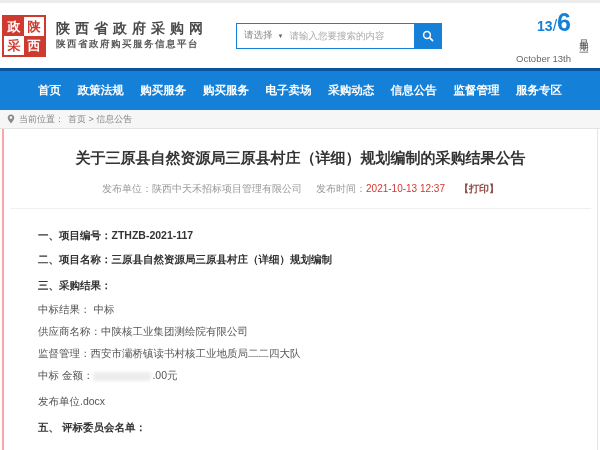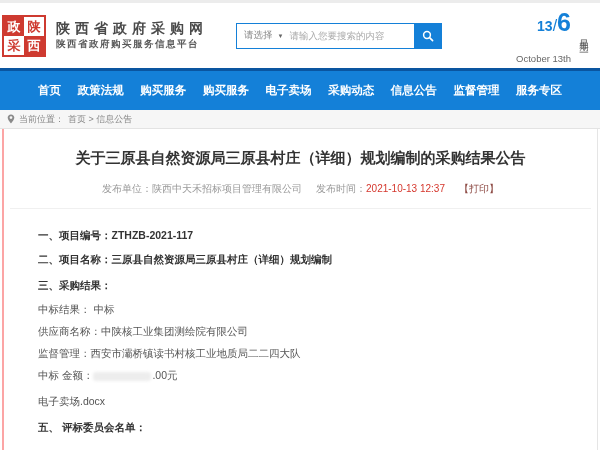--- a/index.html
+++ b/index.html
@@ -56,21 +56,21 @@
   .crumb-link { font-size:9px; color:#888; text-decoration:none; cursor:pointer; }
 
   
   .content-card { margin:0 2px; border-left:2px solid #fca5a5; border-right:1px solid #e5e5e5;
                   background:#fff; height:331px; }
   .art-title { text-align:center; font-size:15px; font-weight:bold; color:#333;
                padding-top:20px; }
   .art-meta { text-align:center; font-size:10px; color:#999; margin-top:14px; }
   .art-meta .pub { color:#999;margin-top:12px; }
   .art-meta .time { color:#d5372d; }
-  .art-meta .print { color:#8d4a44; margin-left:14px; cursor:pointer; }
+  .art-meta .print { color:#8d4a44; margin-left:14px; cursor:pointer;font-weight:bold; }
   .art-meta .gap { display:inline-block; width:14px; }
   .meta-divider { border-bottom:1px solid #f0f0f0; margin:12px 6px 0 6px; }
 
   .art-body { padding:20px 40px 0 34px; }
   .bline { font-size:10.5px; color:#555; line-height:13px; }
   .bline.bold { font-weight:bold; color:#333; }
   .mb-lg { margin-bottom:13px; }
   .mb-md { margin-bottom:11px; }
   .mb-sm { margin-bottom:9px; }
   .attachment { cursor:pointer; }
@@ -153,17 +153,17 @@
   <div class="art-body">
     <div class="bline bold mb-md">一、项目编号：ZTHZB-2021-117</div>
     <div class="bline bold mb-lg">二、项目名称：三原县自然资源局三原县村庄（详细）规划编制</div>
     <div class="bline bold mb-md">三、采购结果：</div>
     <div class="bline mb-sm">中标结果： 中标</div>
     <div class="bline mb-sm">供应商名称：中陕核工业集团测绘院有限公司</div>
     <div class="bline mb-sm">监督管理：西安市灞桥镇读书村核工业地质局二二四大队</div>
     <div class="bline mb-lg">
       <span>中标 金额：</span><span class="redact"></span><span>.00元</span>
     </div>
-    <div class="bline mb-lg attachment">电子卖场.docx</div>
+    <div class="bline mb-lg attachment">发布单位.docx</div>
     <div class="bline bold">五、 评标委员会名单：</div>
 
   </div>
 </main>
 
 </body></html>

